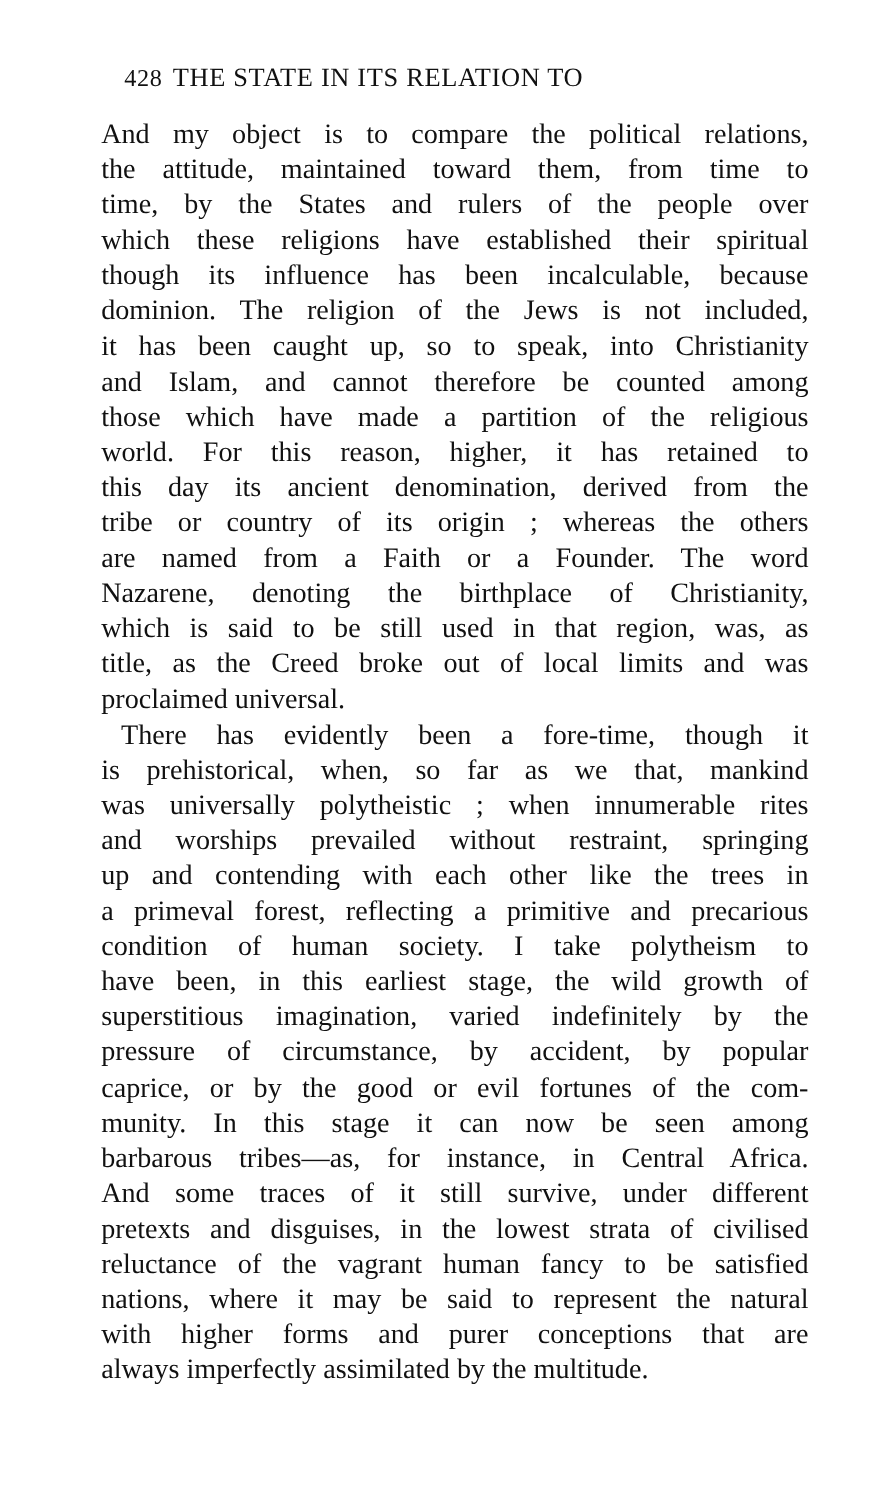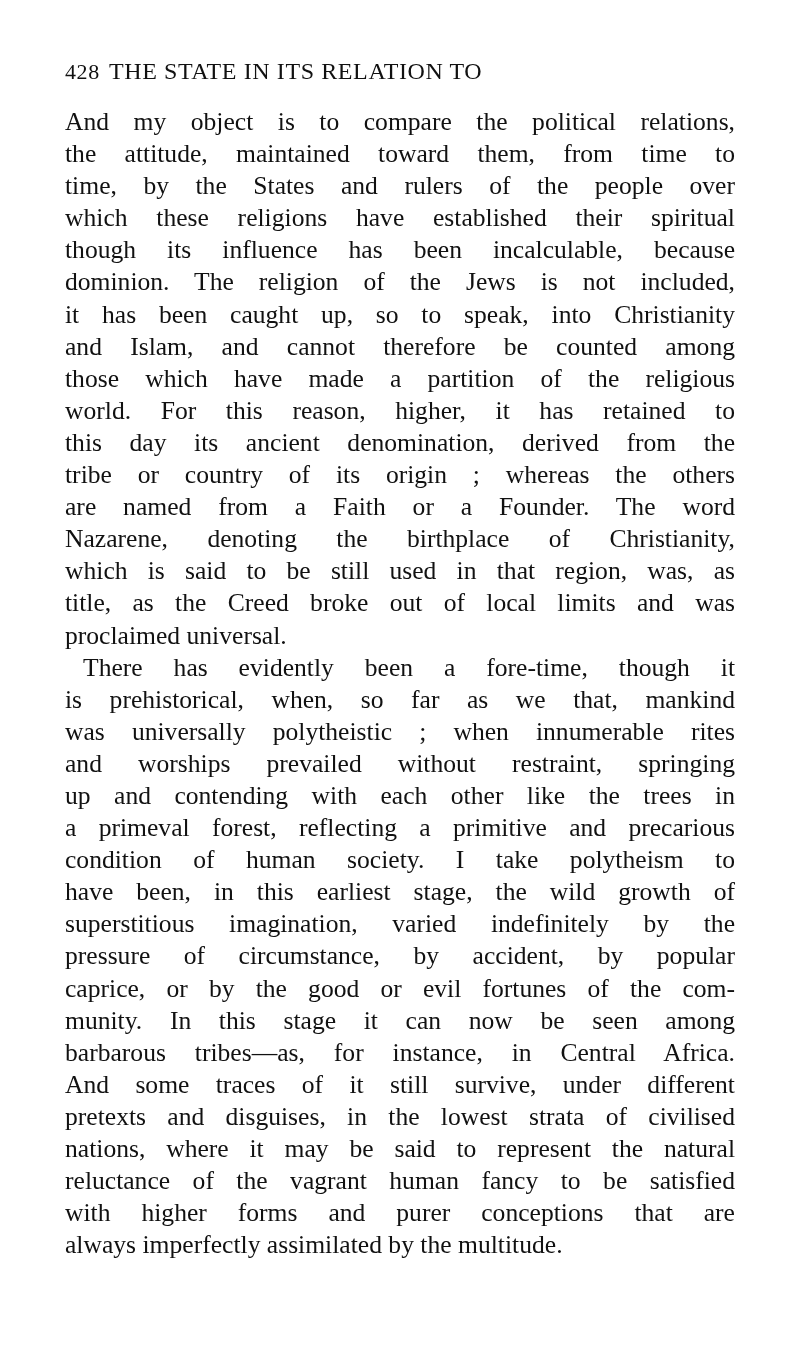--- a/index.html
+++ b/index.html
@@ -25,27 +25,29 @@
       display: flex;
       align-items: baseline;
       height: 34px;
       font-size: 24px;
       letter-spacing: 0.6px;
       margin-bottom: 14px;
     }
     .page-number {
       font-size: 22px;
       width: 44px;
+      margin-left: 48px;
     }
     .head-title {
       margin-left: 0;
     }
     .body-text {
       font-size: 25.6px;
       line-height: 32.1px;
+      margin-left: 27px;
     }
     .line {
       display: block;
       white-space: nowrap;
       text-align: justify;
       text-align-last: justify;
       height: 32.1px;
     }
     .line.last {
       text-align-last: left;
@@ -92,19 +94,19 @@
         <span class="line">a primeval forest, reflecting a primitive and precarious</span>
         <span class="line">condition of human society.  I take polytheism to</span>
         <span class="line">have been, in this earliest stage, the wild growth of</span>
         <span class="line">superstitious imagination, varied indefinitely by the</span>
         <span class="line">pressure of circumstance, by accident, by popular</span>
         <span class="line">caprice, or by the good or evil fortunes of the com-</span>
         <span class="line">munity.  In this stage it can now be seen among</span>
         <span class="line">barbarous tribes—as, for instance, in Central Africa.</span>
         <span class="line">And some traces of it still survive, under different</span>
         <span class="line">pretexts and disguises, in the lowest strata of civilised</span>
+        <span class="line">reluctance of the vagrant human fancy to be satisfied</span>
         <span class="line">nations, where it may be said to represent the natural</span>
-        <span class="line">reluctance of the vagrant human fancy to be satisfied</span>
         <span class="line">with higher forms and purer conceptions that are</span>
         <span class="line last">always imperfectly assimilated by the multitude.</span>
       </div>
   </div>
 </div>
 
 </body></html>

